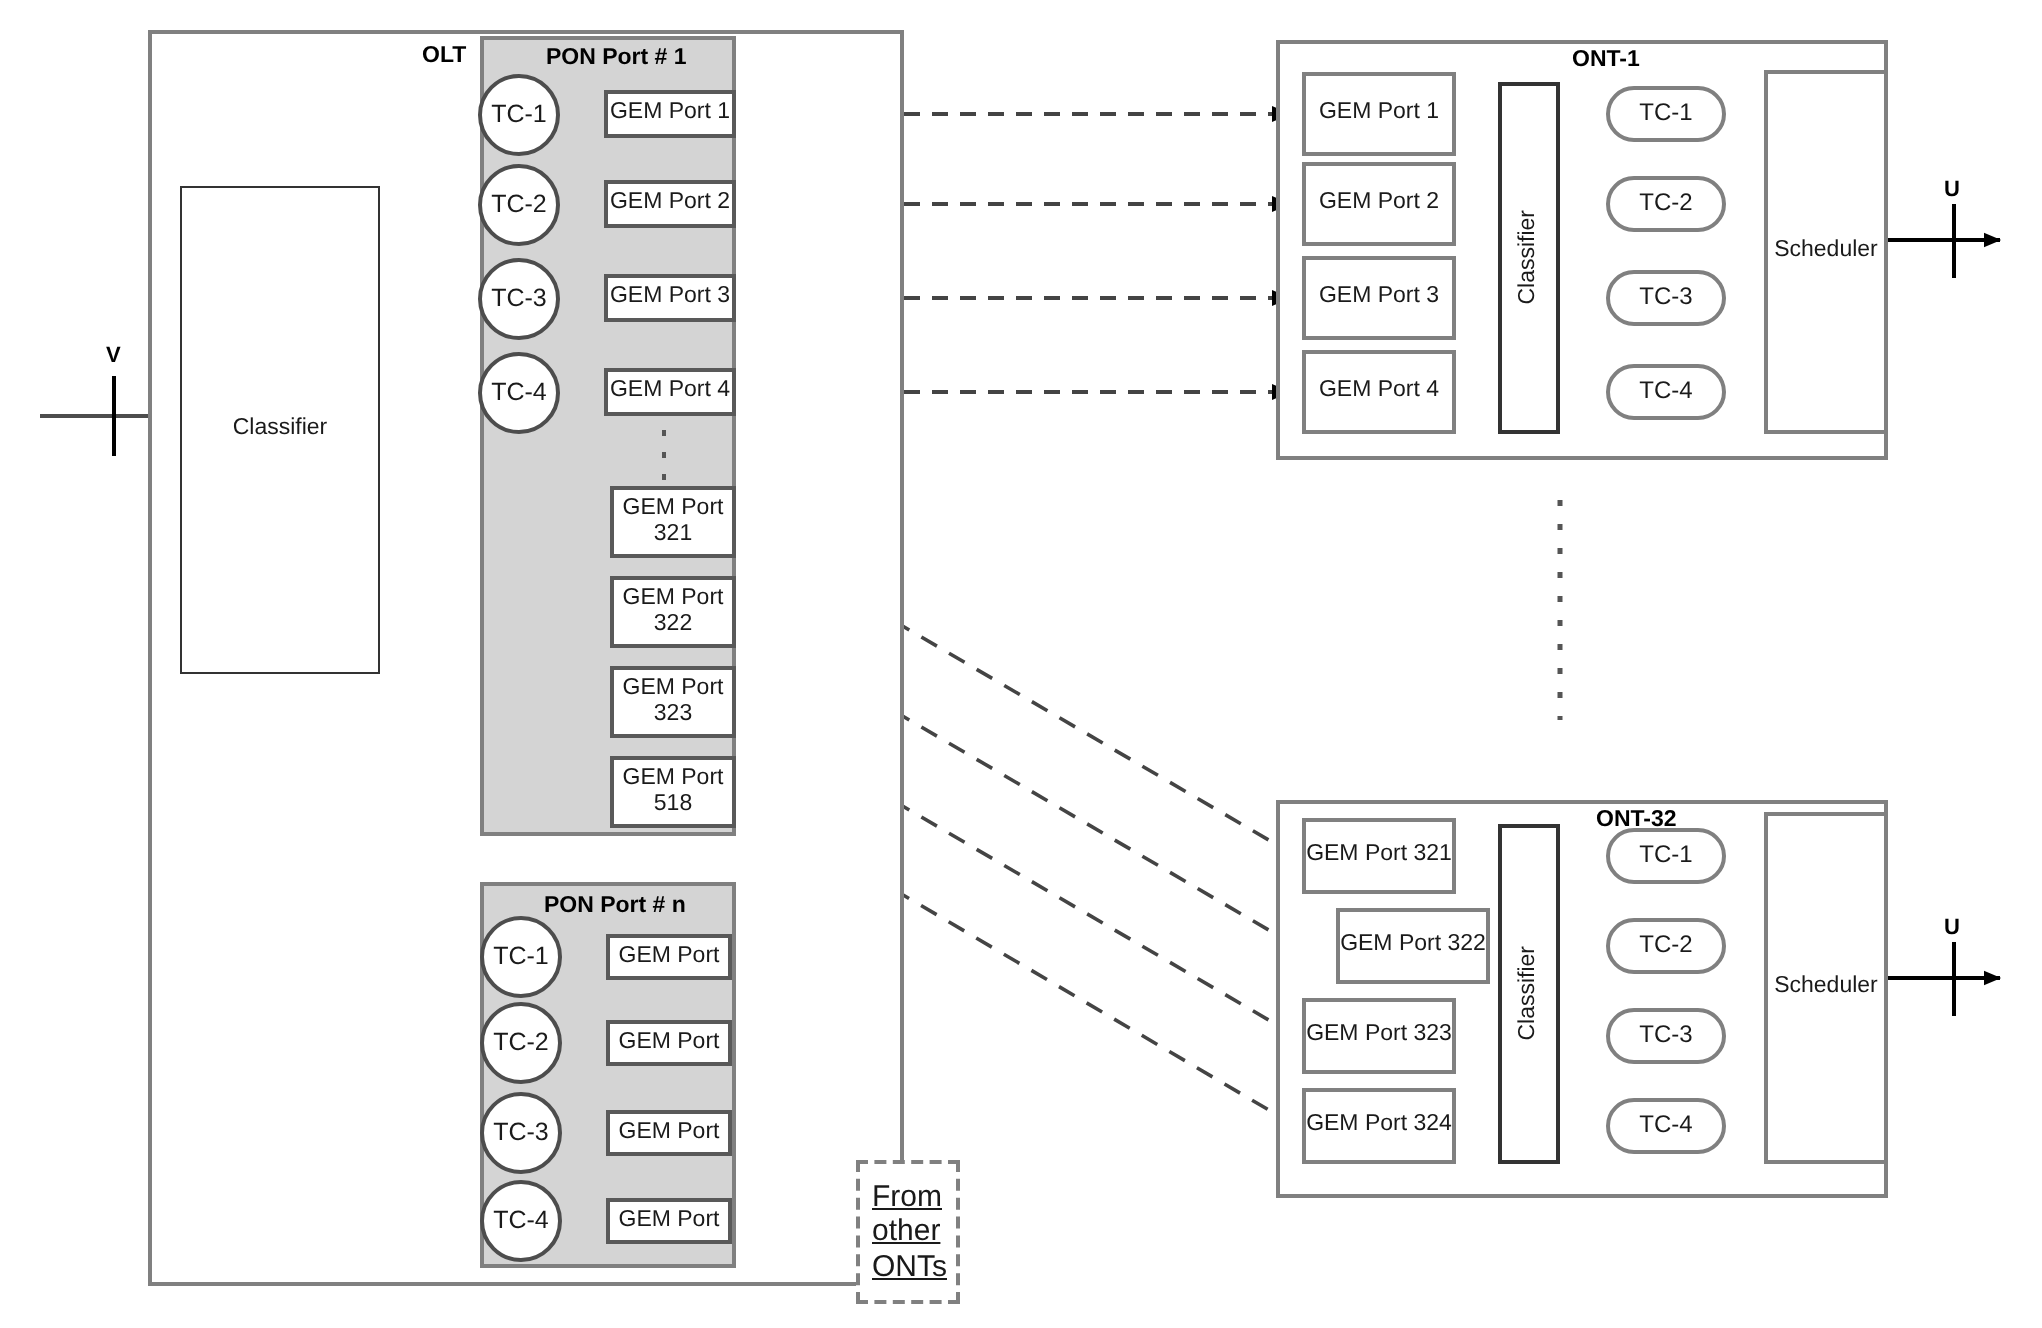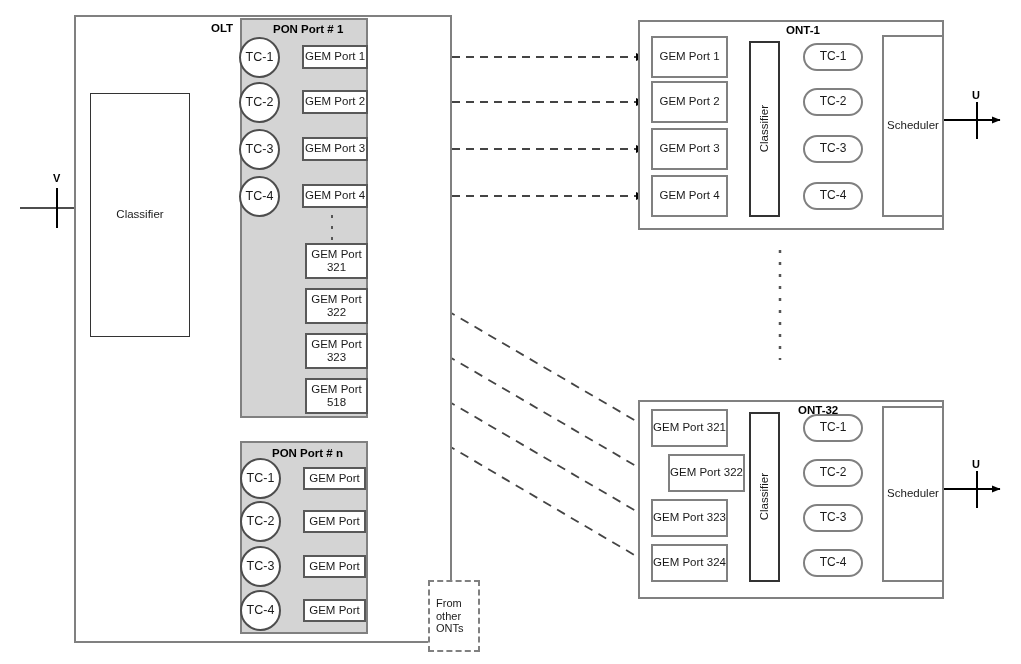--- a/index.html
+++ b/index.html
@@ -72,26 +72,27 @@
     border: 2px solid #808080;
     background: #ffffff;
     border-radius: 14px;
     font-size: 12px;
     color: #1a1a1a;
   }
   
   .dashed-box {
     border: 2px dashed #808080;
     background: #ffffff;
-    font-size: 11px;
+    font-size: 15px;
     color: #1a1a1a;
     flex-direction: column;
     align-items: flex-start;
     padding-left: 6px;
     justify-content: center;
+    text-decoration: underline;
   }
   
   .vtext {
     writing-mode: vertical-rl;
     transform: rotate(180deg);
     font-size: 11.5px;
     color: #1a1a1a;
   }
   
   .heading {

